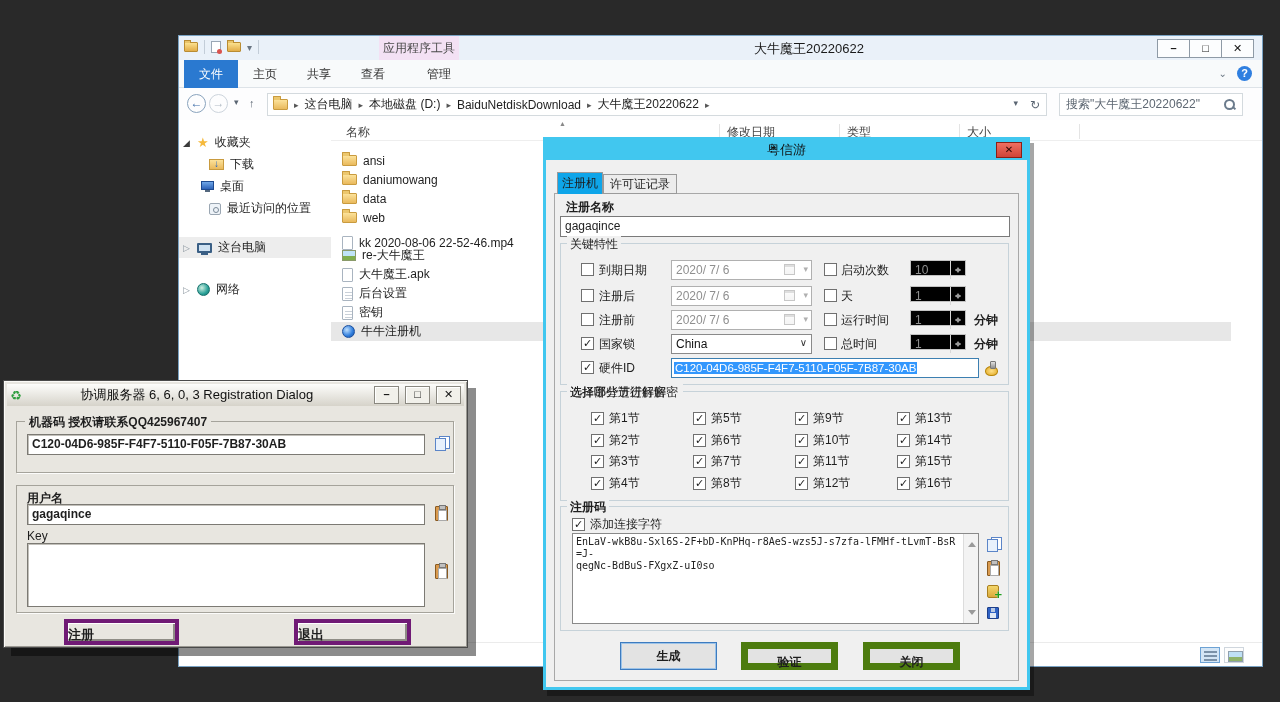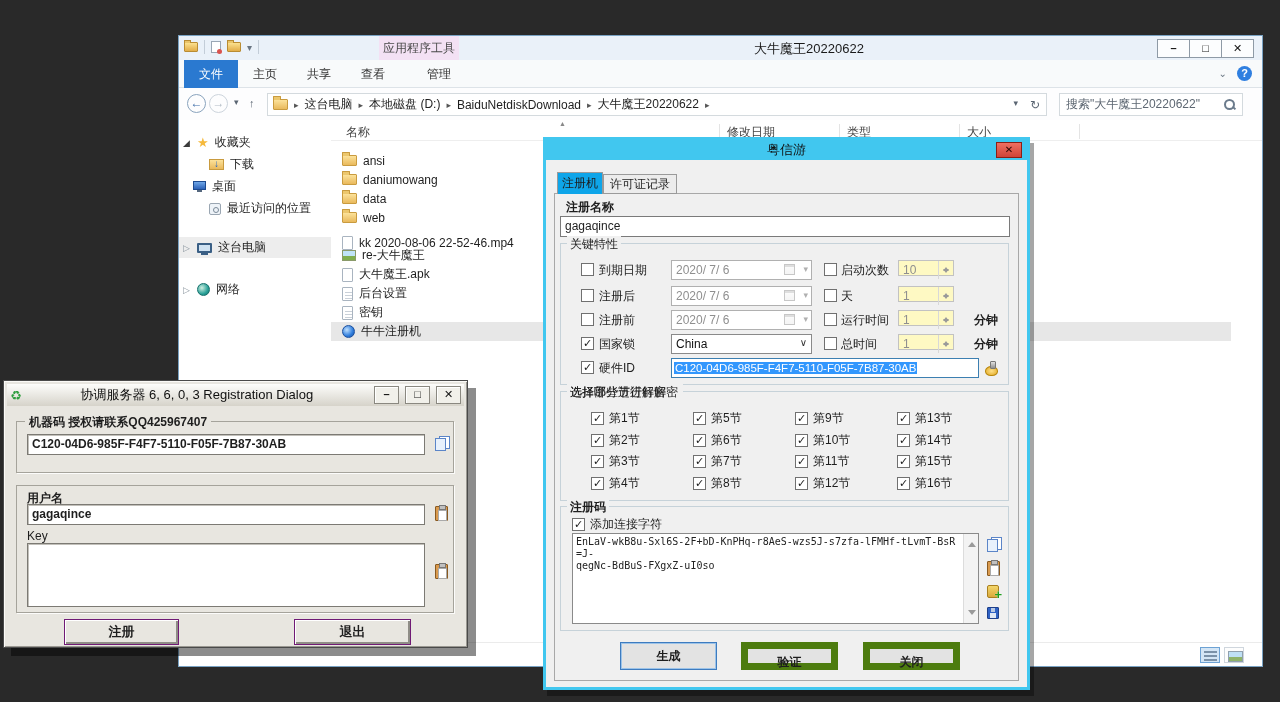--- a/index.html
+++ b/index.html
@@ -95,21 +95,21 @@
 
 
 #regdlg{position:absolute;left:3px;top:380px;width:465px;height:268px;background:#e8e6e0;border:1px solid #4a4a4a;box-shadow:inset 1px 1px 0 #fbfaf7,inset -1px -1px 0 #9a9892,8px 8px 0 rgba(0,0,0,0.45);z-index:2}
 #rtitle{position:absolute;left:3px;top:3px;right:3px;height:22px;background:linear-gradient(#fdfdfb,#d6d3ca);display:flex;align-items:center;padding:0 3px;gap:4px}
 #rtitletext{flex:1;text-align:center;font-size:13px;color:#101010;white-space:nowrap}
 .rwbtn{width:25px;height:18px;background:#f1f0ea;border:1px solid #8a8880;box-shadow:inset 1px 1px 0 #fff;text-align:center;line-height:15px;font-size:11px;font-weight:bold;color:#111;margin-left:2px}
 .rgroup{position:absolute;border:1px solid #a5a39b;box-shadow:1px 1px 0 rgba(255,255,255,.85)}
 .rleg{position:absolute;top:-8px;left:8px;background:#e8e6e0;padding:0 4px;font-weight:bold;white-space:nowrap}
 .rinput{position:absolute;background:#fff;border:1px solid #7c7a74;box-shadow:inset 1px 1px 0 #c2c0ba;font-weight:bold;font-size:12px;line-height:18px;padding-left:4px;white-space:nowrap;overflow:hidden}
 .rlabel{position:absolute;font-weight:bold;white-space:nowrap}
-.rbtn{position:absolute;height:26px;background:#e8e6e0;border:1px solid #701a75;box-shadow:inset 1px 1px 0 #ffffff,inset -2px -2px 0 #8f8d86;text-align:center;line-height:24px;font-weight:bold;font-size:13px}
+.rbtn{position:absolute;height:26px;background:#e8e6e0;border:4px solid #701a75;box-shadow:inset 1px 1px 0 #ffffff,inset -2px -2px 0 #8f8d86;text-align:left;line-height:24px;font-weight:bold;font-size:13px}
 
 
 #kg{position:absolute;left:543px;top:137px;width:487px;height:553px;background:#f0f0f0;border:3px solid #41c7ef;box-shadow:4px 6px 0 rgba(0,0,0,0.35);z-index:3}
 #kgtitle{position:absolute;left:0;top:0;right:0;height:20px;background:#41c7ef;text-align:center;font-size:13px;color:#101010;line-height:19px}
 #kgclose{position:absolute;right:5px;top:2px;width:26px;height:16px;background:linear-gradient(#ef6f61,#cf4438);border:1px solid #8a1f16;color:#2b0500;font-weight:bold;font-size:10px;text-align:center;line-height:14px}
 .kgtab{position:absolute;border:1px solid #9a9a9a;background:#0ea5e9;text-align:center;white-space:nowrap}
 #tab1{left:11px;top:32px;width:46px;height:22px;border-bottom:none;z-index:2;line-height:21px}
 #tab2{left:57px;top:34px;width:74px;height:20px;line-height:19px;background:#ececec}
 #kgpanel{position:absolute;left:8px;top:53px;width:465px;height:488px;border:1px solid #a8a8a8;background:#f0f0f0}
 .kglabel{position:absolute;font-weight:bold;white-space:nowrap}
@@ -128,21 +128,21 @@
 .datef .ic-cal{position:absolute;right:16px;top:3px;opacity:.55}
 .cdd{position:absolute;right:3px;top:3px;font-size:9px;color:#b0b0b0}
 .combo{position:absolute;left:110px;top:0;width:141px;height:20px;background:#fff;border:1px solid #8a8a8a}
 .cval{position:absolute;left:4px;top:2px;color:#111}
 .cdd2{position:absolute;right:4px;top:2px;font-size:10px;color:#333}
 .hwid{position:absolute;left:110px;top:0;width:308px;height:20px;background:#fff;border:1px solid #3c7fb1;padding:2px 0 0 2px;white-space:nowrap}
 .hwsel{background:#3297fd;color:#fff;padding:0 1px;font-size:11.5px}
 #featR{position:absolute;left:263px;top:0;width:186px;height:142px}
 #featR .cb{position:absolute;left:0;top:3px}
 #featR .flab2{position:absolute;left:17px;top:2px;width:56px;overflow:hidden;white-space:nowrap}
-.spin{position:absolute;left:74px;top:0;width:56px;height:16px;background:#fef9c3;border:1px solid #c2c2c2}
+.spin{position:absolute;left:86px;top:0;width:56px;height:16px;background:#000000;border:1px solid #c2c2c2}
 .spv{position:absolute;left:4px;top:2px;color:#8f8f8f}
 .spb{position:absolute;right:0;top:0;width:15px;height:18px;border-left:1px solid #d8d8d8}
 .su,.sd{position:absolute;left:4px;width:0;height:0;border:3px solid transparent}
 .su{top:3px;border-bottom:4px solid #9a9a9a}
 .sd{bottom:3px;border-top:4px solid #9a9a9a}
 .sfx{position:absolute;left:150px;top:2px;font-weight:bold;white-space:nowrap}
 #thumbic{position:absolute;left:424px;top:122px}
 .gtitle{position:absolute;left:6px;top:-8px;width:116px;height:15px;background:#f0f0f0}
 .gtitle span{position:absolute;left:3px;top:0;white-space:nowrap;color:#1a1a1a}
 #secgrid{position:absolute;left:30px;top:16px;display:grid;grid-template-rows:repeat(4,21.5px);grid-auto-flow:column;grid-auto-columns:102px}
@@ -227,21 +227,21 @@
     <div>
       <div class="sitem" style="top:12px;padding-left:4px">
         <span class="exp open">◢</span>
         <span class="ic-star">★</span>
         <span>收藏夹</span>
       </div>
       <div class="sitem" style="top:34px;padding-left:30px">
         <span class="ic-downloads"></span>
         <span>下载</span>
       </div>
-      <div class="sitem" style="top:56px;padding-left:14px">
+      <div class="sitem" style="top:56px;padding-left:22px">
         <span class="ic-desktop"></span>
         <span>桌面</span>
       </div>
       <div class="sitem" style="top:78px;padding-left:30px">
         <span class="ic-recent"></span>
         <span>最近访问的位置</span>
       </div>
       <div class="sitem hl" style="top:117px;padding-left:4px">
         <span class="exp">▷</span>
         <span class="ic-computer"></span>

